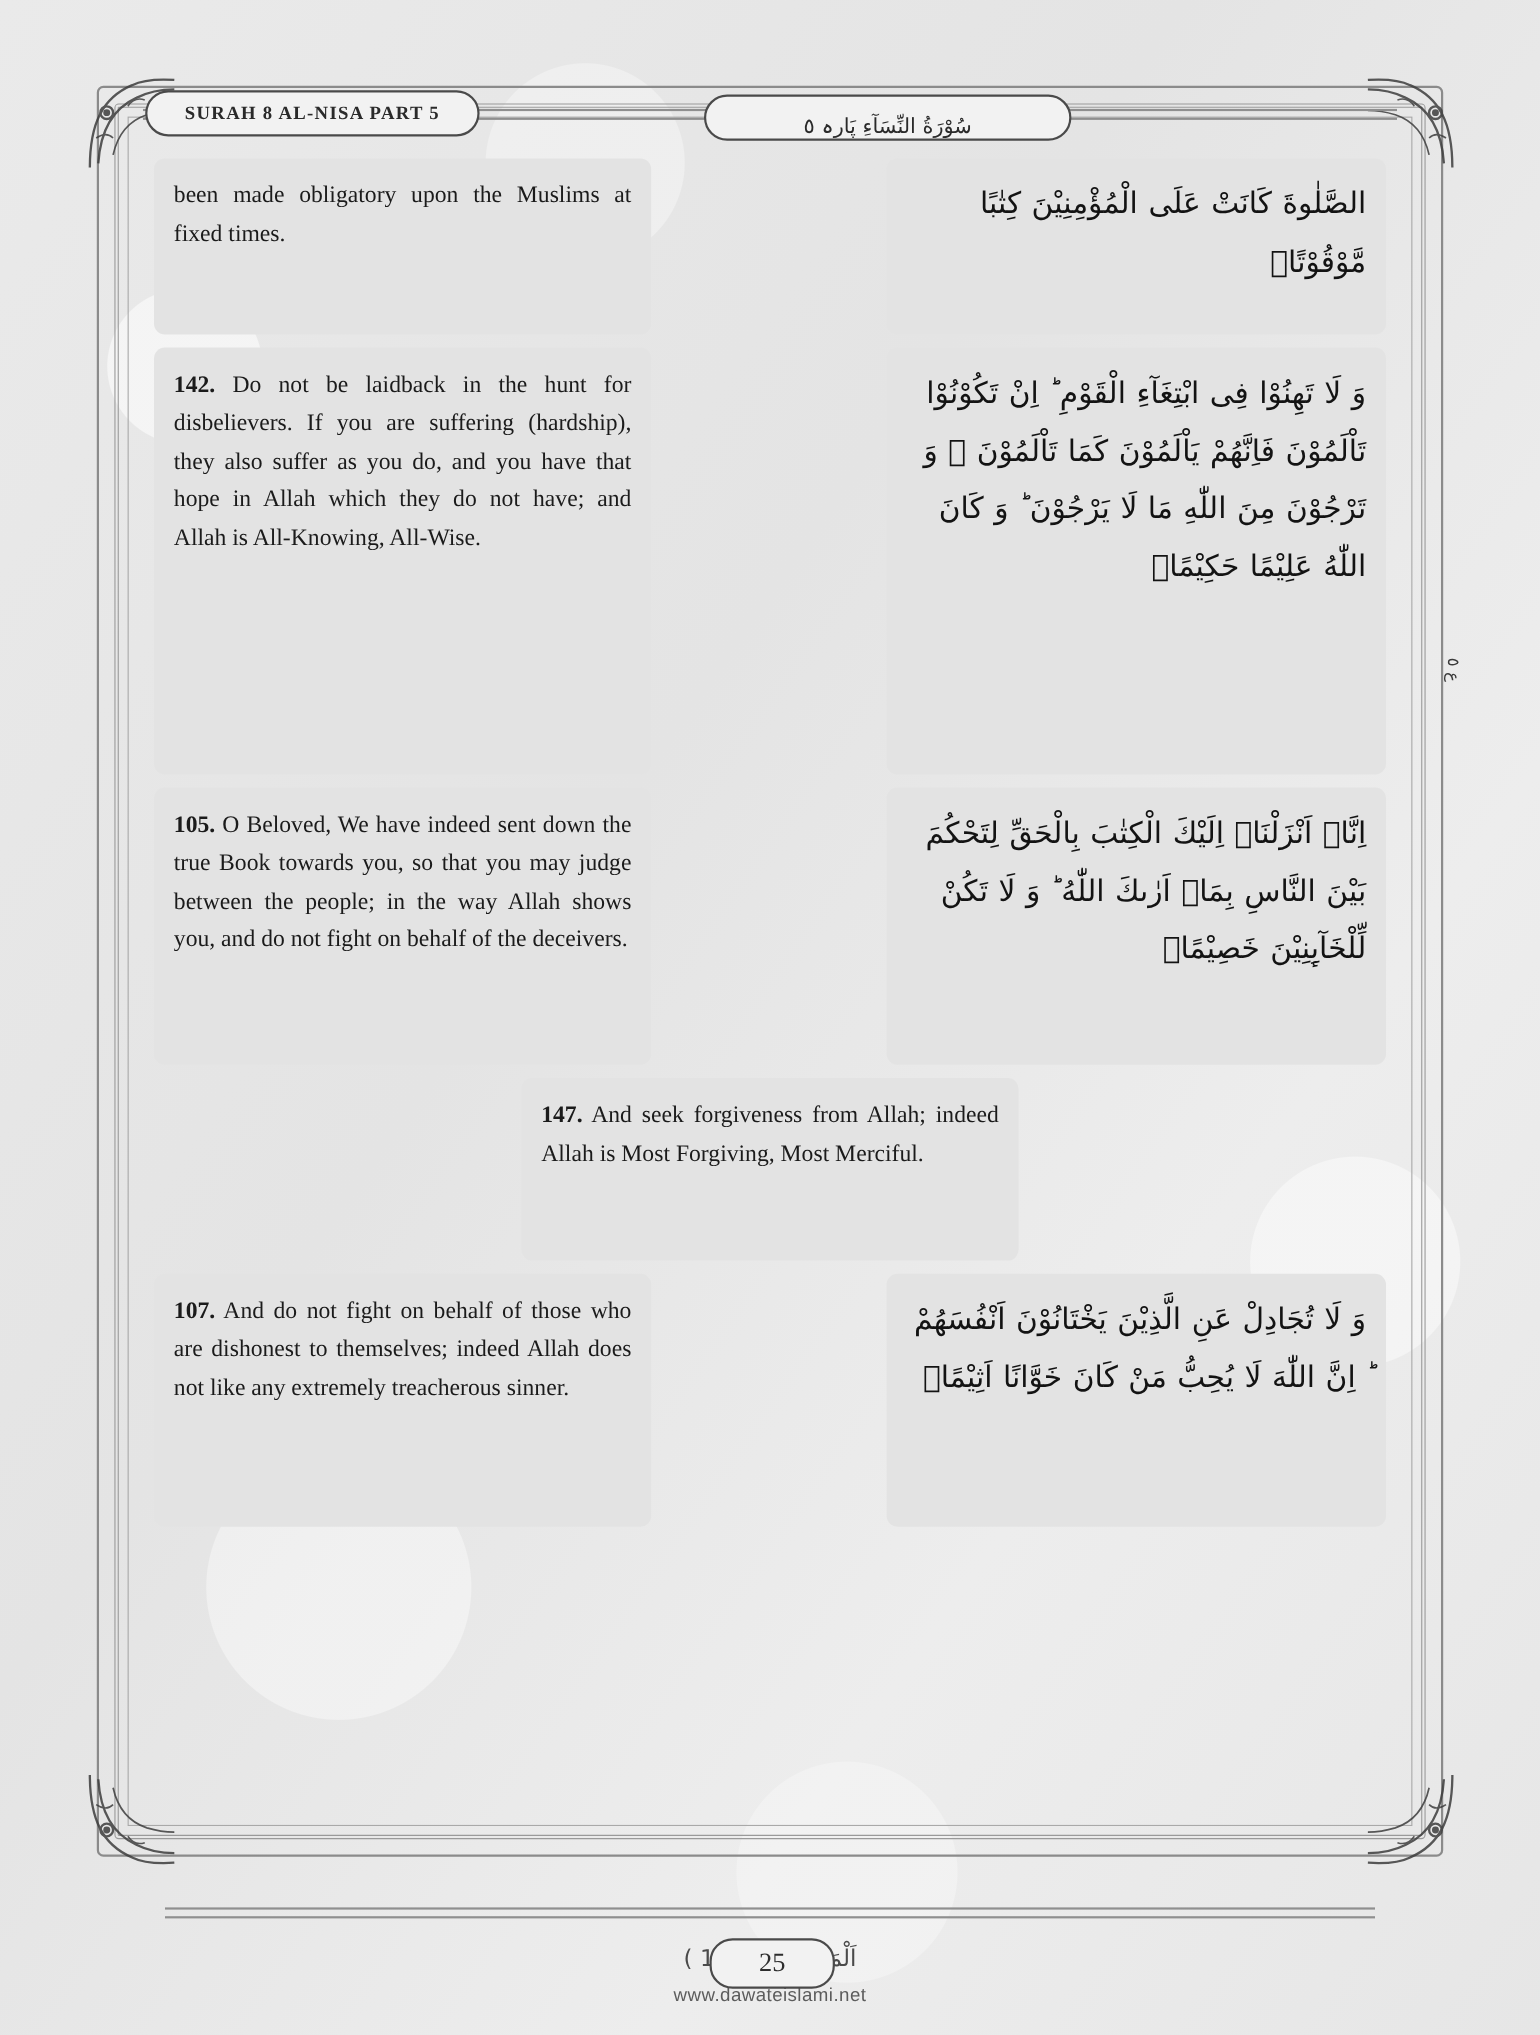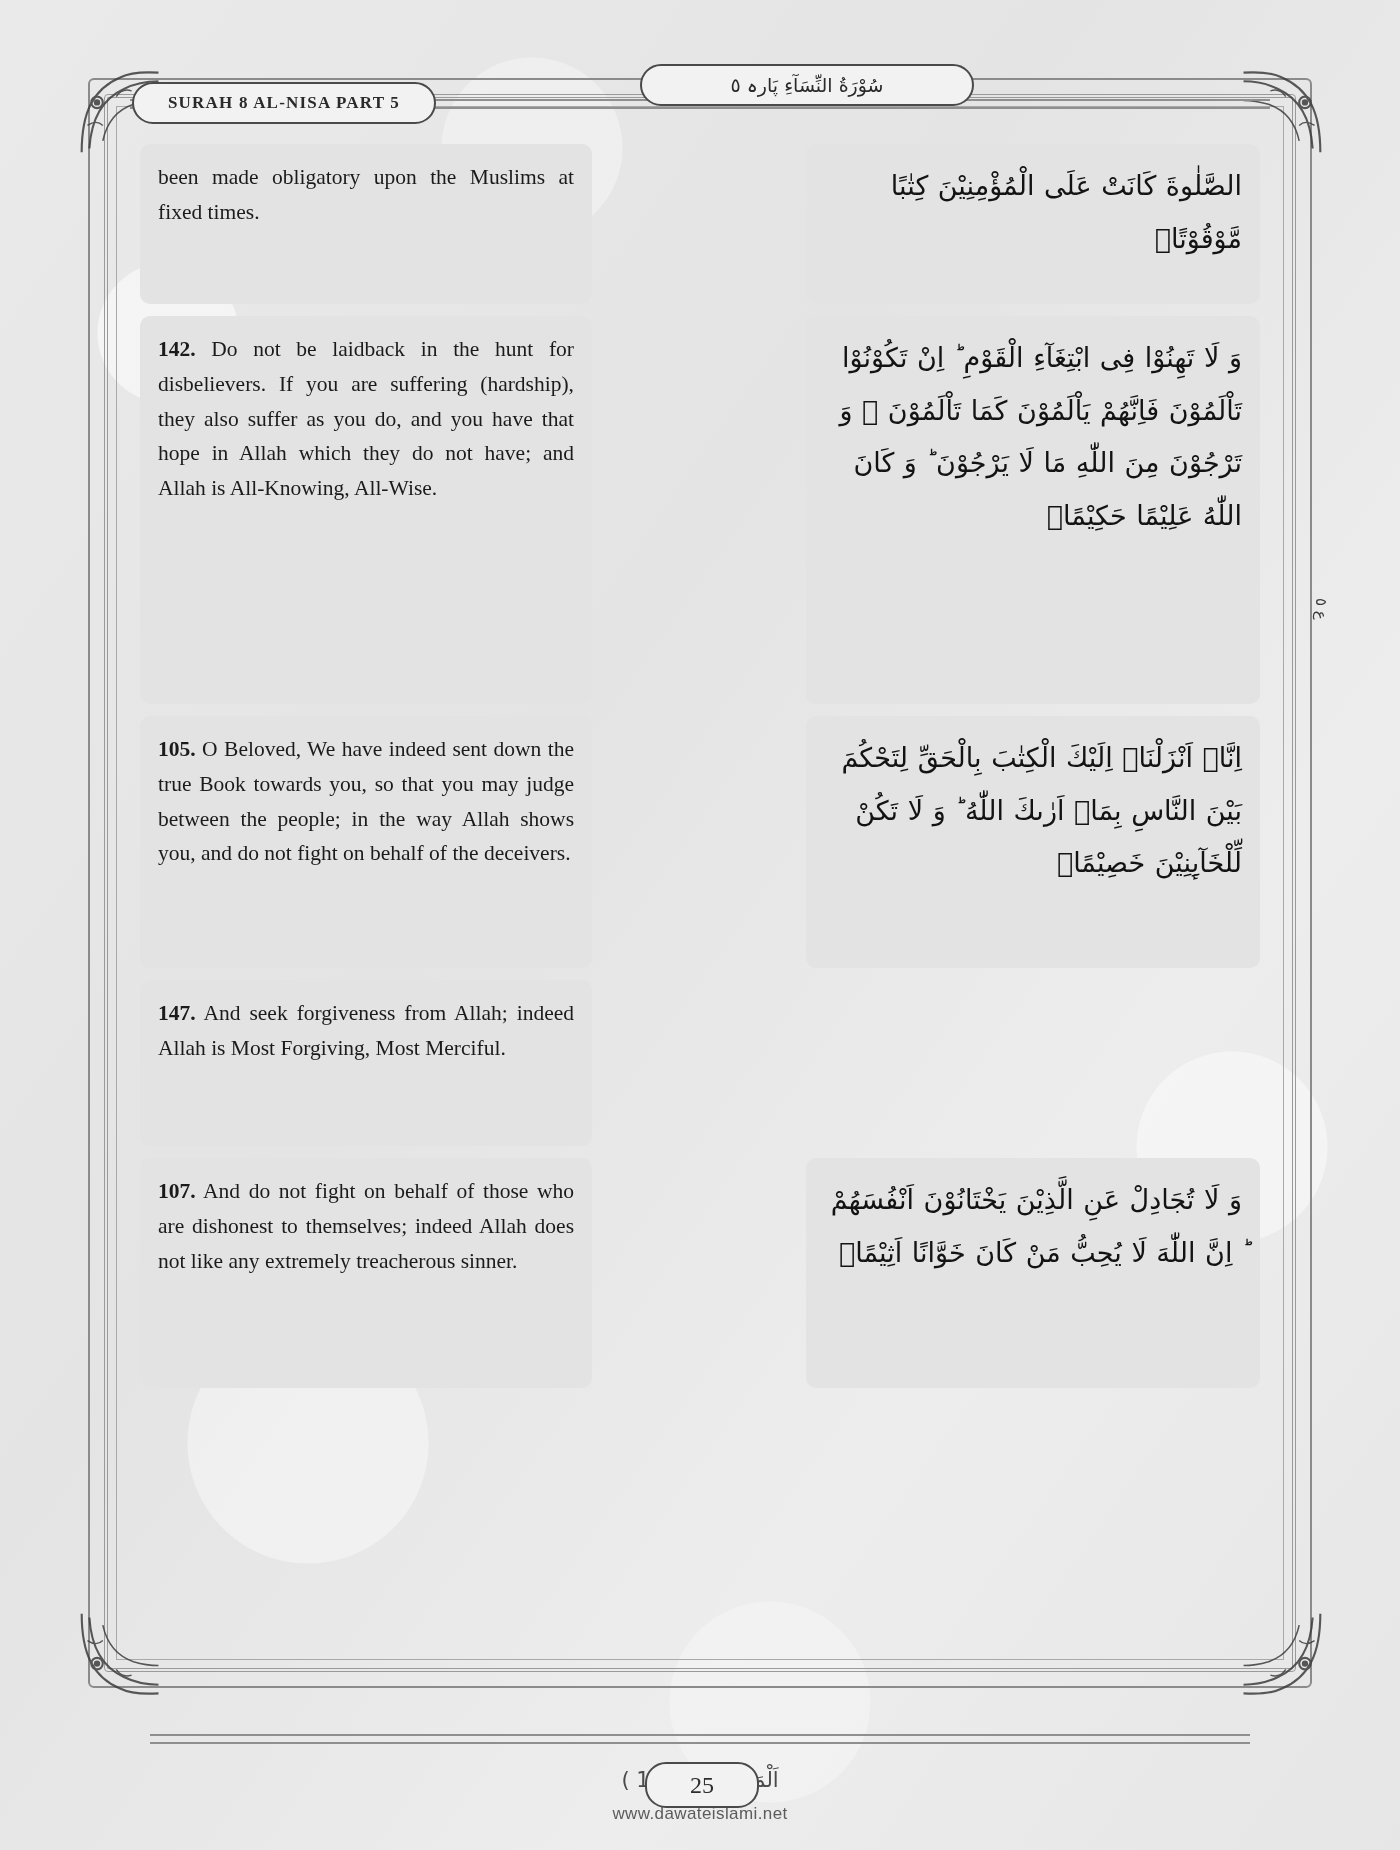--- a/index.html
+++ b/index.html
@@ -103,22 +103,23 @@
     font-family: "Liberation Serif", serif;
     font-weight: bold;
     font-size: 17px;
     letter-spacing: 1.2px;
     color: #2a2a2a;
     white-space: nowrap;
   }
   .banner-ar {
     position: absolute;
     left: 640px;
-    top: 64px;
+    top: 86px;
     width: 330px;
+    align-items: flex-end;
   }
   .banner-ar span {
     font-family: "DejaVu Sans", sans-serif;
     font-size: 19px;
     color: #2a2a2a;
     direction: rtl;
     white-space: nowrap;
   }
 
   
@@ -129,20 +130,21 @@
     width: 1120px;
     height: 1288px;
     display: flex;
     flex-direction: column;
     gap: 12px;
   }
   .verse-row {
     display: flex;
     gap: 14px;
     flex: 0 0 auto;
+    justify-content: center;
   }
   .cell {
     background: #e3e3e3;
     border-radius: 10px;
     box-sizing: border-box;
     padding: 16px 18px;
   }
   .cell-en {
     width: 452px;
     flex: 0 0 452px;

